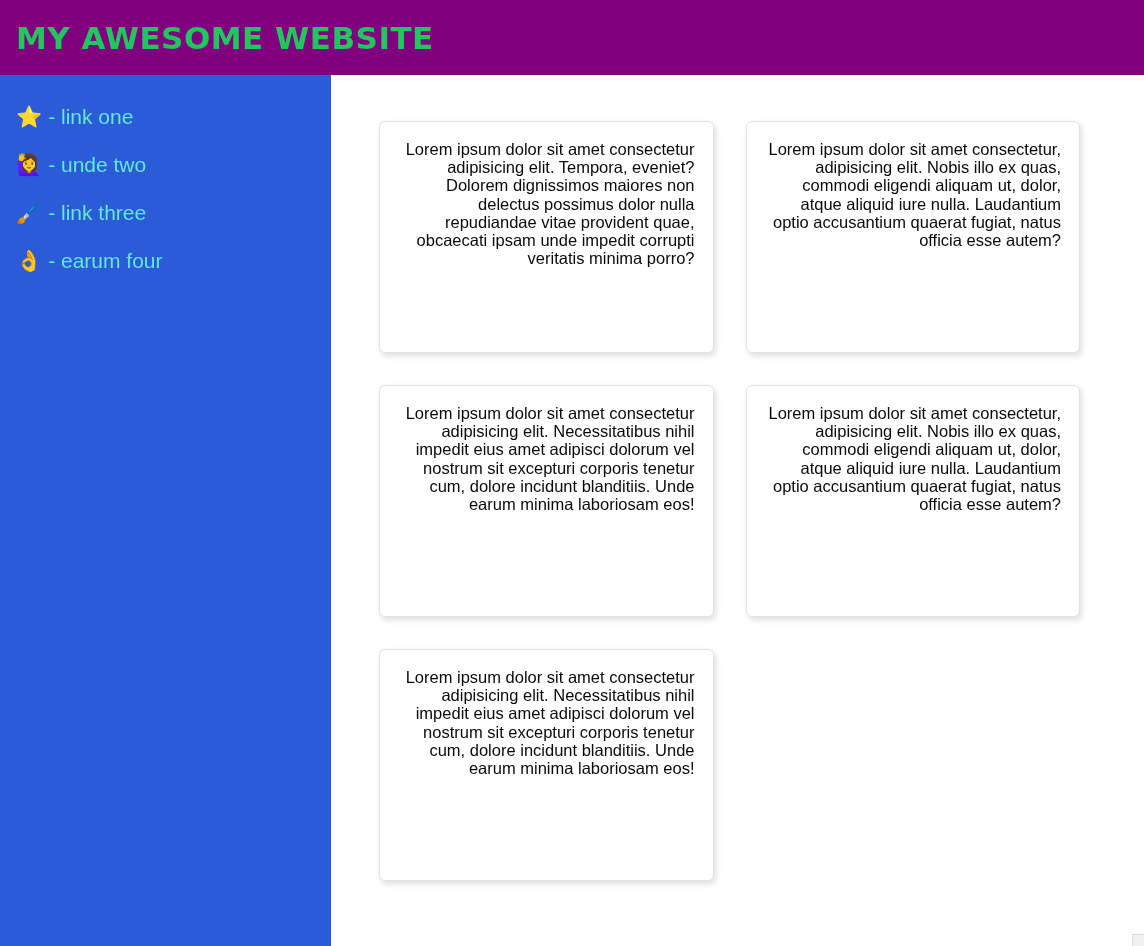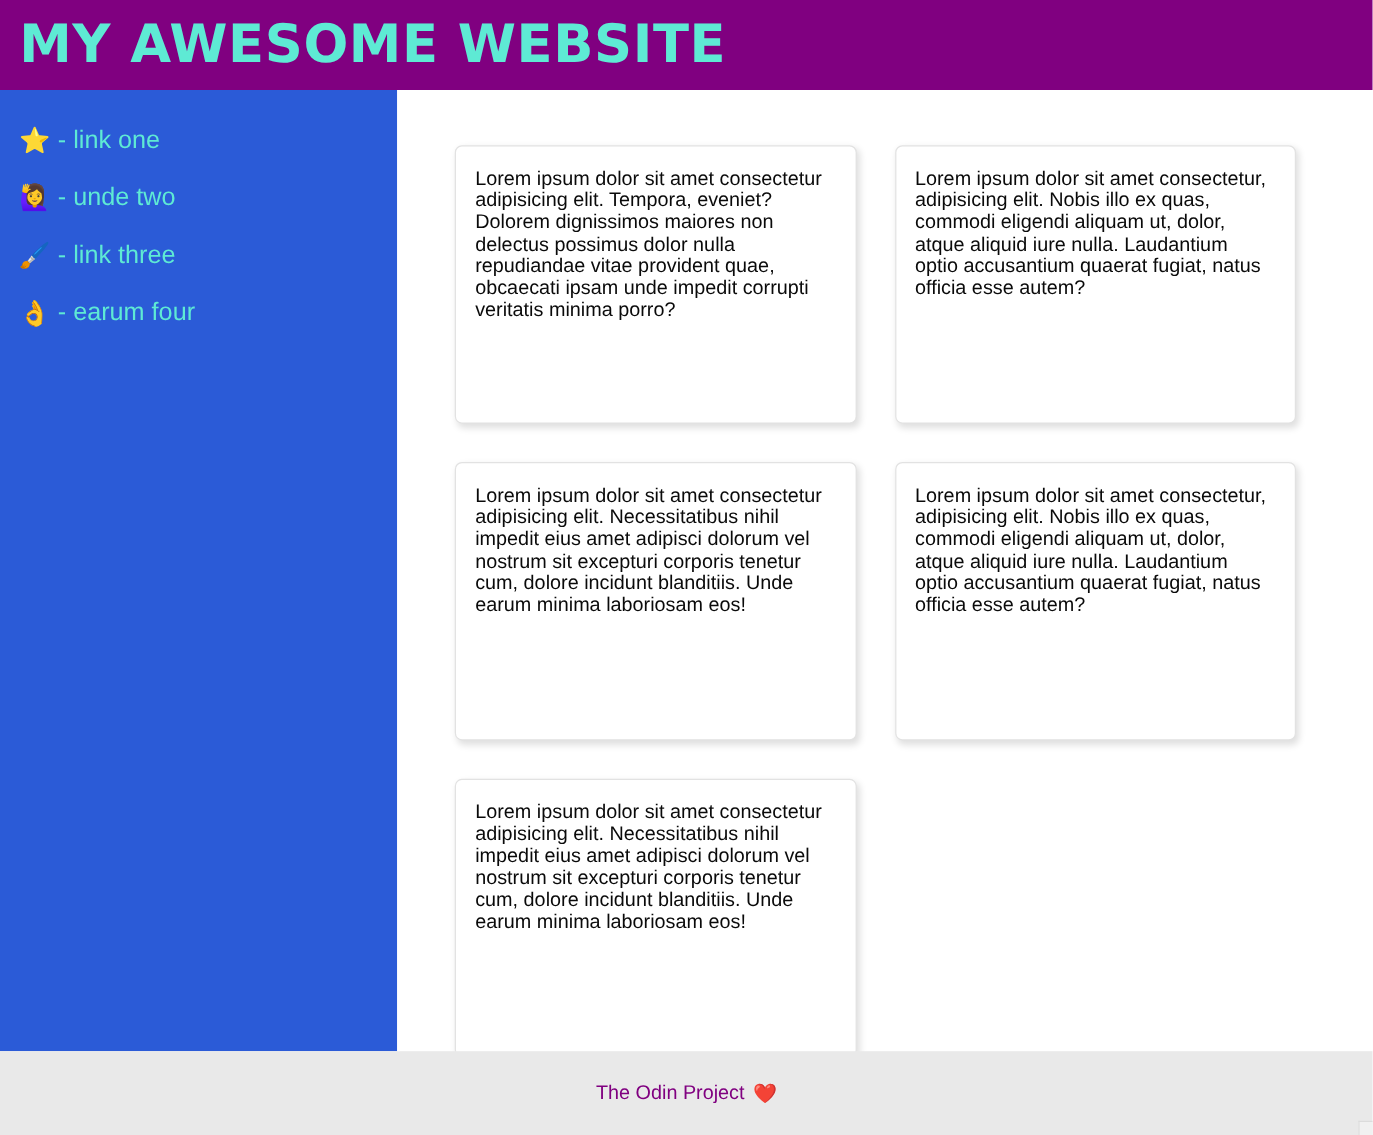--- a/index.html
+++ b/index.html
@@ -24,22 +24,22 @@
   .header {
     flex: 0 0 auto;
     height: 75px;
     background: #800080;
     display: flex;
     align-items: center;
     padding: 0 0 0 16px;
   }
   .header h1 {
     margin: 0;
-    color: #5eead4;
-    font-size: 44px;
+    color: #22c55e;
+    font-size: 31px;
     font-weight: bold;
     letter-spacing: 0.5px;
     text-transform: uppercase;
     font-family: "DejaVu Sans", sans-serif;
   }
   
   .body-wrap {
     flex: 1 1 auto;
     display: flex;
     min-height: 0;
@@ -72,20 +72,21 @@
     background: #ffffff;
     padding: 46px 64px 30px 48px;
     min-width: 0;
   }
   .card-grid {
     display: grid;
     grid-template-columns: 1fr 1fr;
     grid-auto-rows: 232px;
     column-gap: 32px;
     row-gap: 32px;
+    text-align: right;
   }
   .card {
     background: #ffffff;
     border: 1px solid #e2e2e2;
     border-radius: 6px;
     box-shadow: 2px 3px 6px rgba(0,0,0,0.13);
     padding: 18px 18px 18px 16px;
     overflow: hidden;
   }
   .card p {
@@ -163,19 +164,15 @@
           <p>Lorem ipsum dolor sit amet consectetur, adipisicing elit. Nobis illo ex quas, commodi eligendi aliquam ut, dolor, atque aliquid iure nulla. Laudantium optio accusantium quaerat fugiat, natus officia esse autem?</p>
         </div>
         <div class="card">
           <p>Lorem ipsum dolor sit amet consectetur adipisicing elit. Necessitatibus nihil impedit eius amet adipisci dolorum vel nostrum sit excepturi corporis tenetur cum, dolore incidunt blanditiis. Unde earum minima laboriosam eos!</p>
         </div>
       </div>
     </main>
 
   </div>
 
-  <footer class="footer">
-    <span class="footer-text">The Odin Project</span>
-    <span class="footer-heart">❤️</span>
-  </footer>
 
   <div class="scroll-corner"></div>
 </div>
 
 </body></html>

